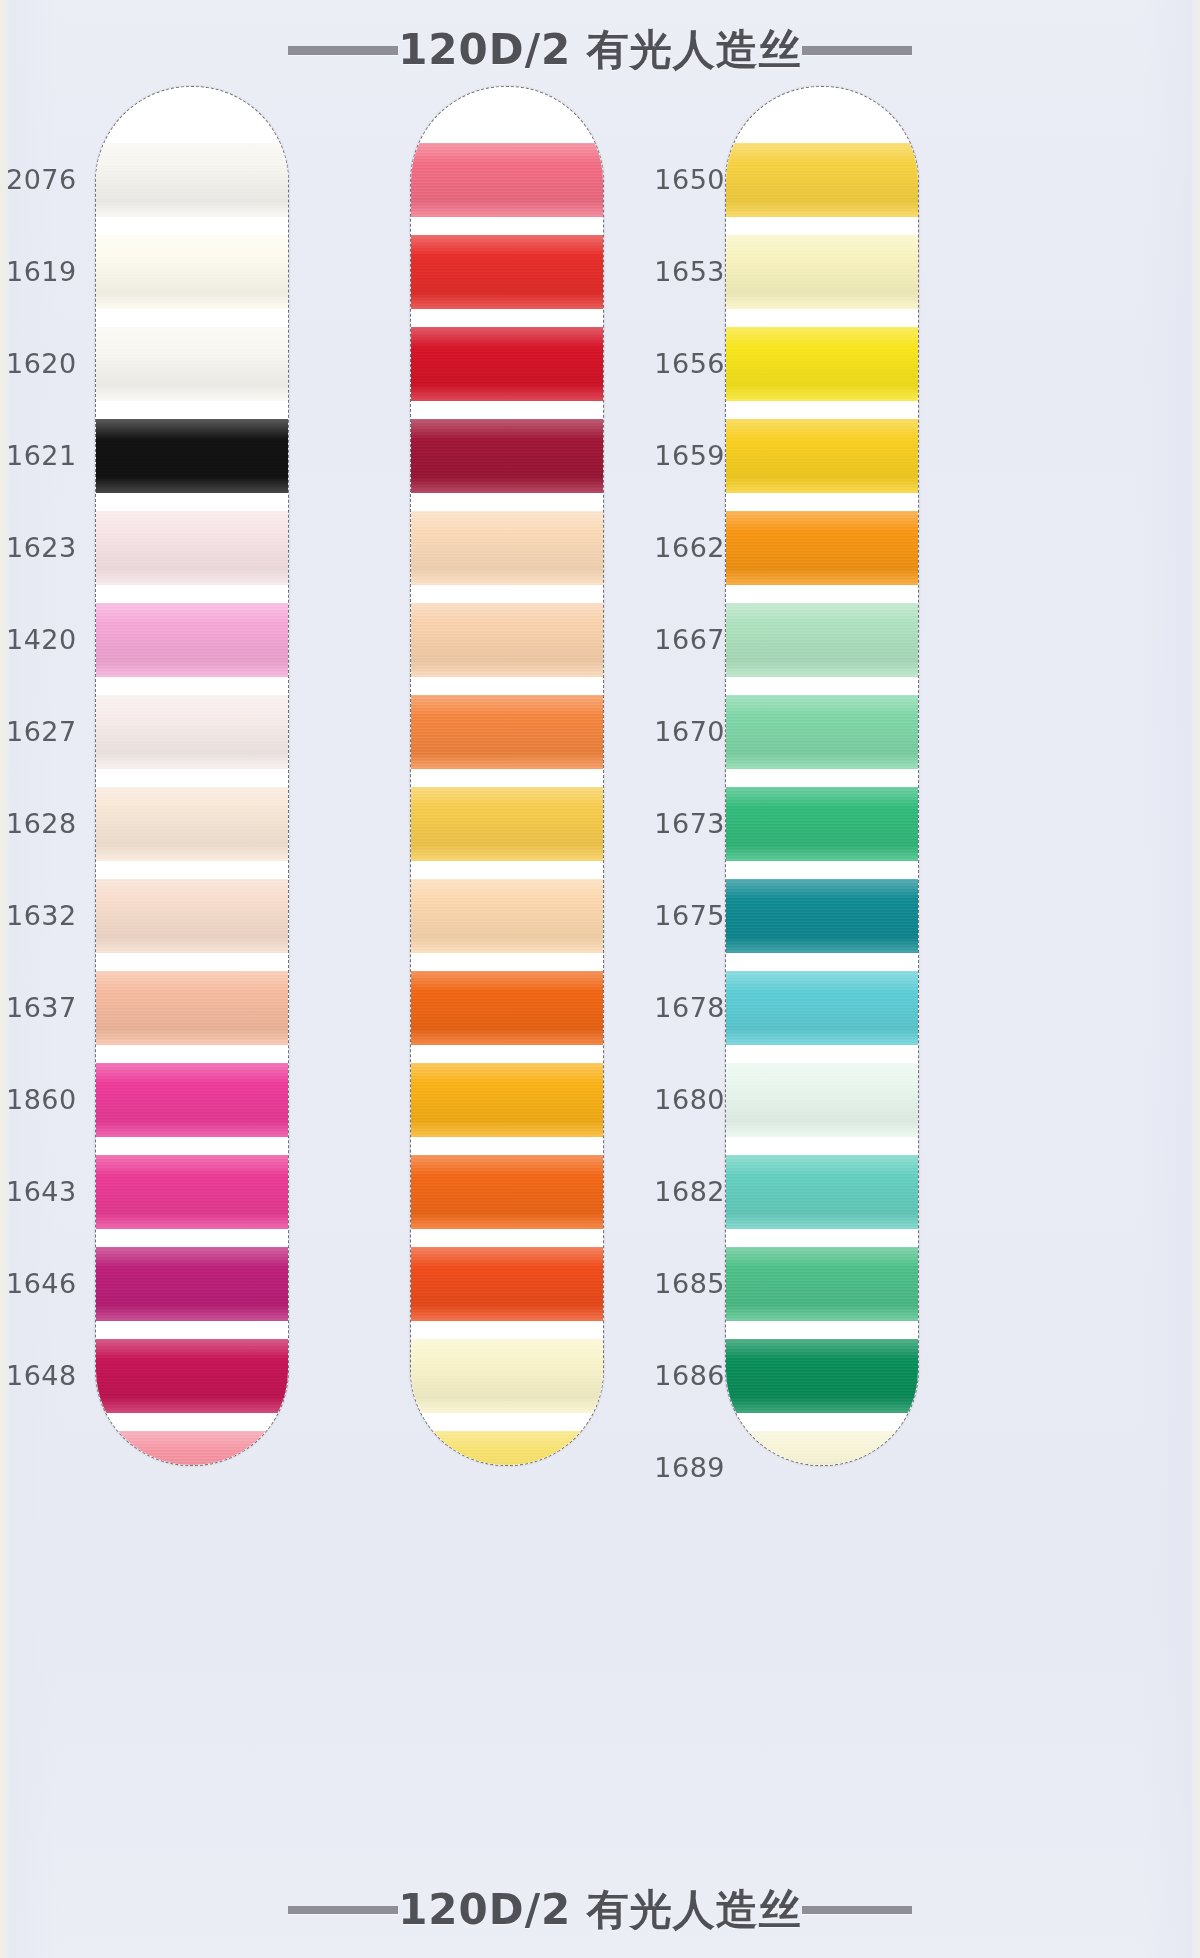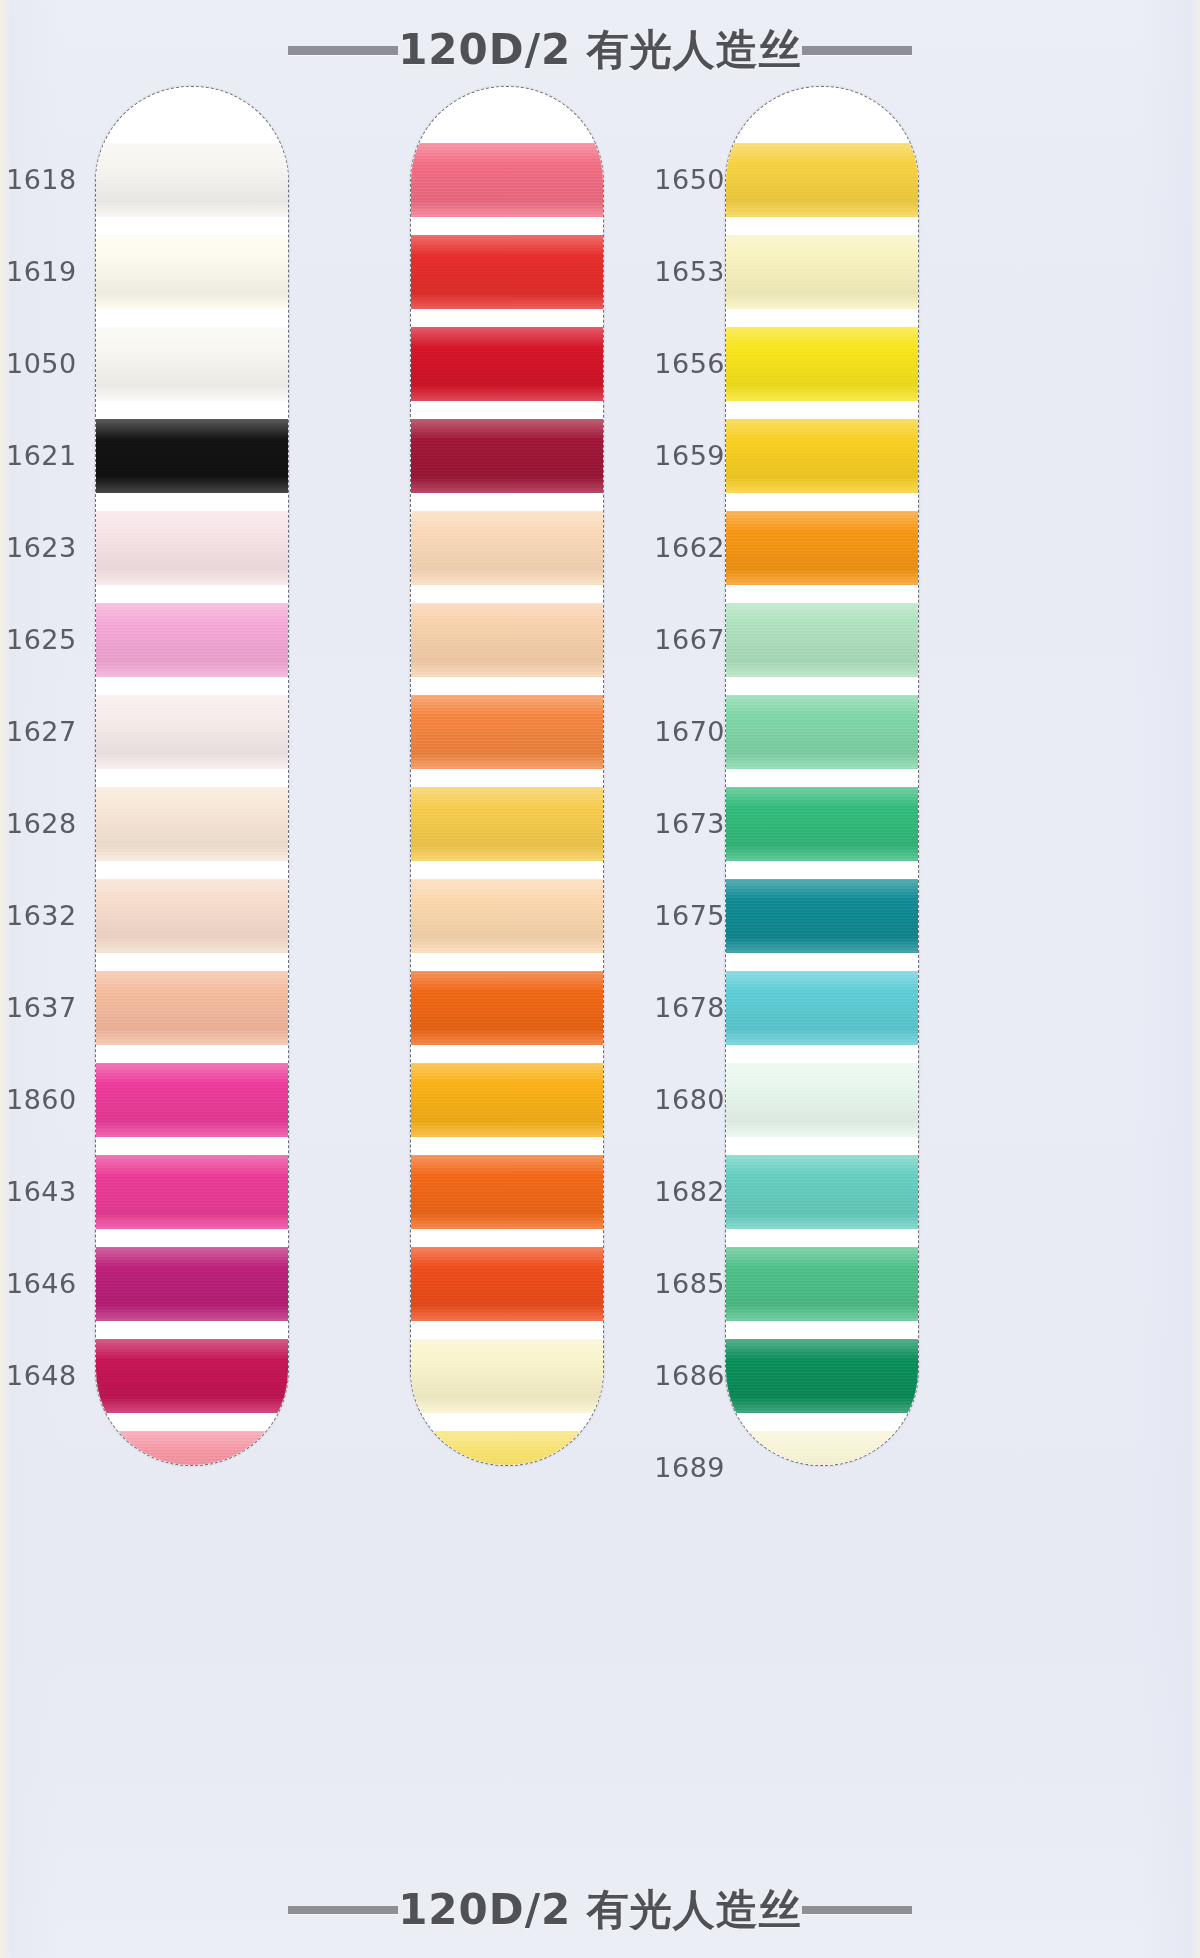--- a/index.html
+++ b/index.html
@@ -184,36 +184,36 @@
               <div class="sheen"></div>
             </div>
             <div class="swatch" style="background: rgb(244, 145, 159);">
               <div class="threads"></div>
               <div class="sheen"></div>
             </div>
           </div>
       </div>
       <div class="labels">
           <div class="label-row">
-            <span class="label">1618</span>
+            <span class="label">2076</span>
           </div>
           <div class="label-row">
             <span class="label">1619</span>
           </div>
           <div class="label-row">
-            <span class="label">1050</span>
+            <span class="label">1620</span>
           </div>
           <div class="label-row">
             <span class="label">1621</span>
           </div>
           <div class="label-row">
             <span class="label">1623</span>
           </div>
           <div class="label-row">
-            <span class="label">1625</span>
+            <span class="label">1420</span>
           </div>
           <div class="label-row">
             <span class="label">1627</span>
           </div>
           <div class="label-row">
             <span class="label">1628</span>
           </div>
           <div class="label-row">
             <span class="label">1632</span>
           </div>

